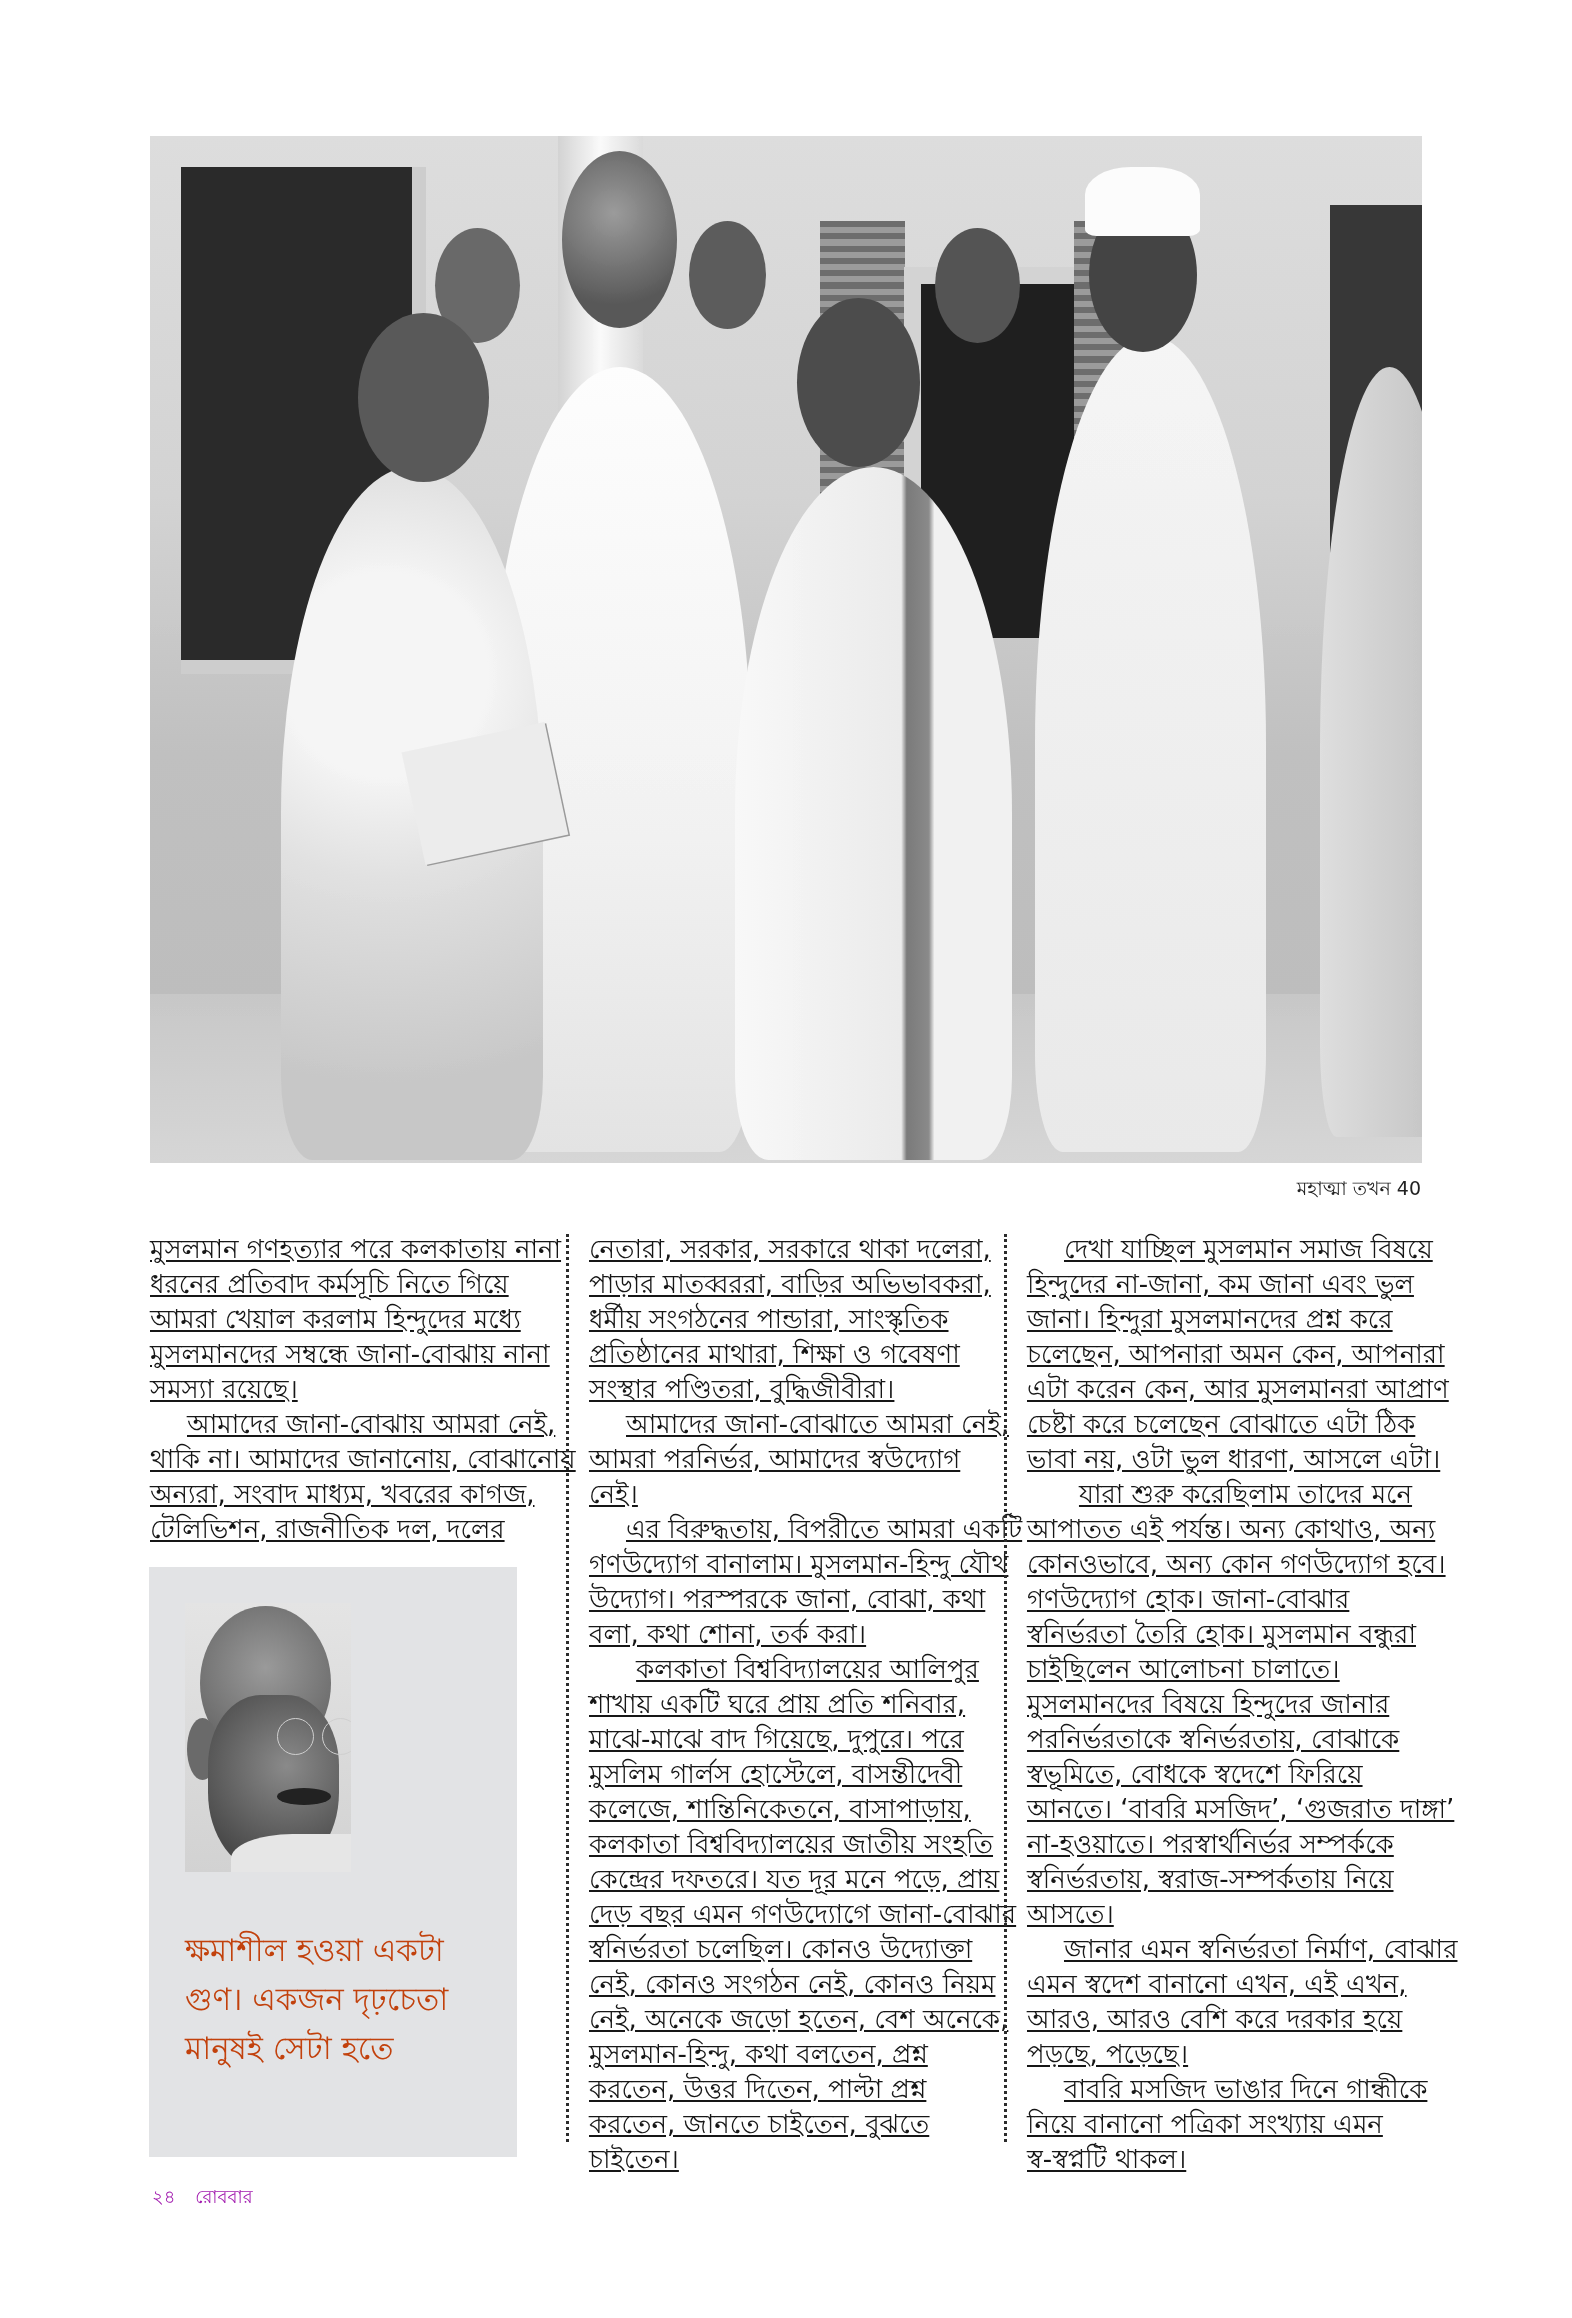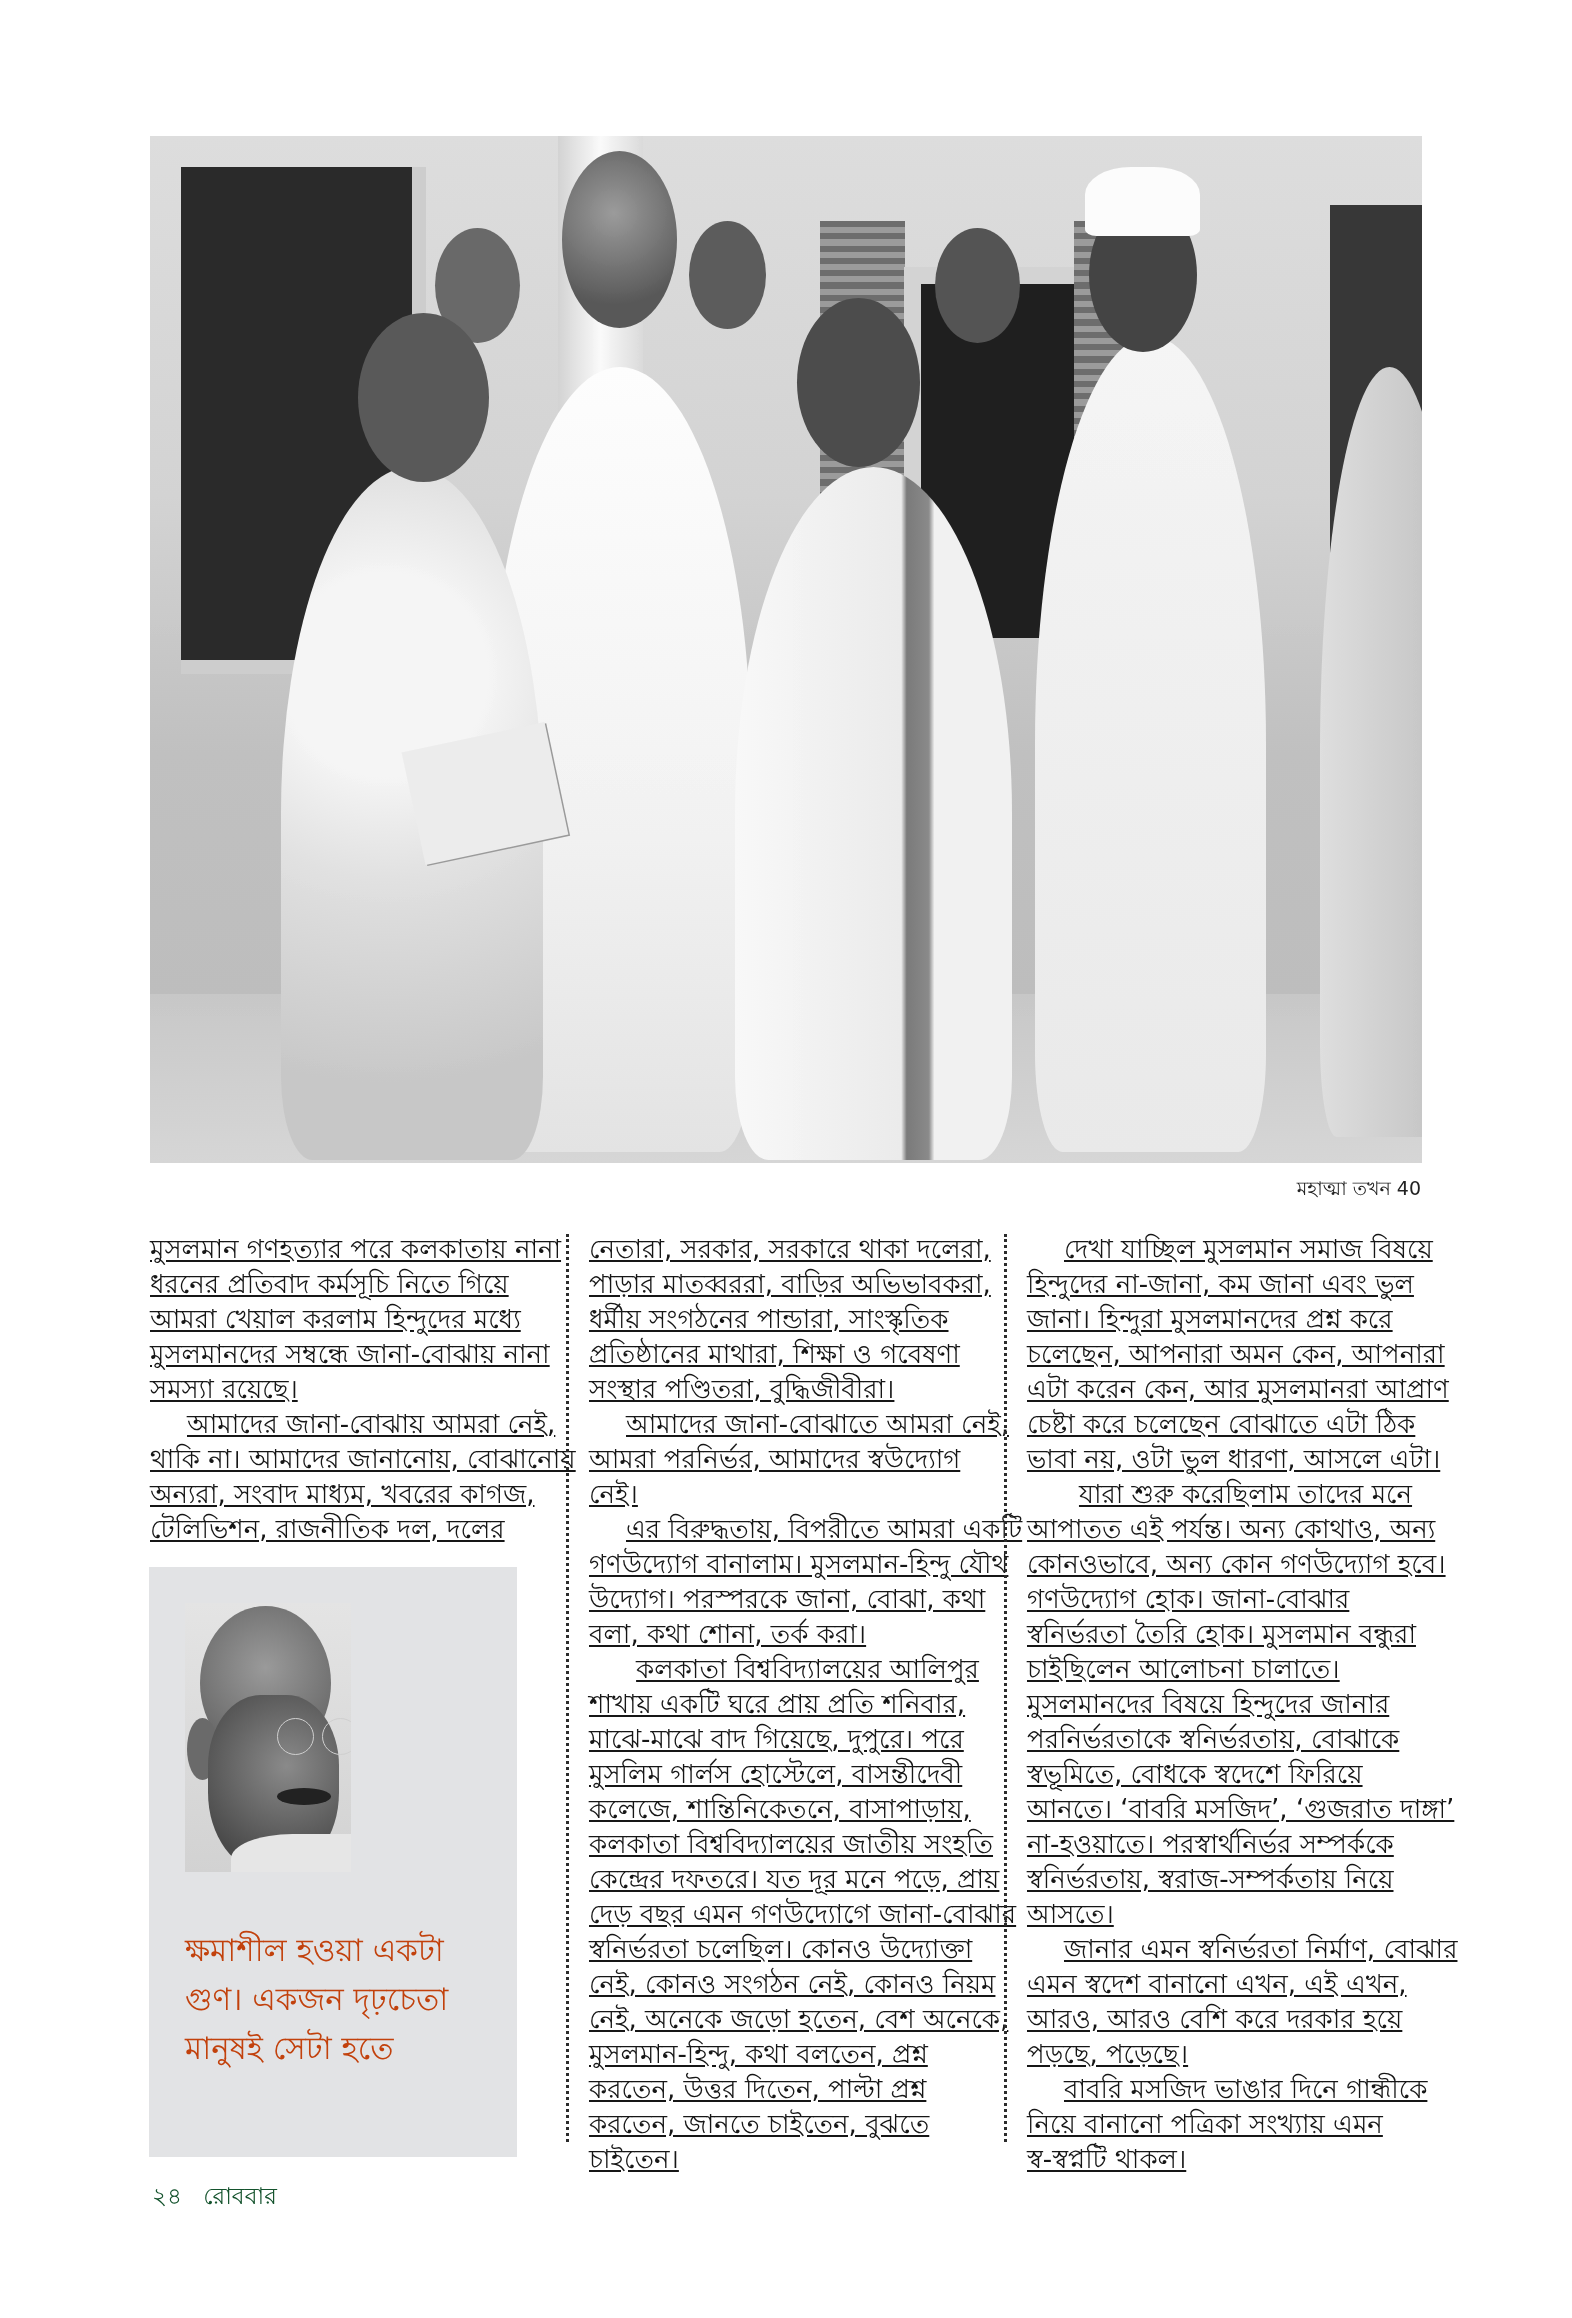--- a/index.html
+++ b/index.html
@@ -79,21 +79,21 @@
     .portrait .cloth { position:absolute; left:46px; top:231px; width:154px; height:62px; background:#e6e6e6; border-radius:40% 0 0 0; }
 
     .quote-text {
       position:absolute; left: 36px; top: 346px; width: 323px;
       font-size: 31px; line-height: 49px; color:#c2410c; white-space: nowrap; margin-top: 13px;
     }
     .quote-text .qline { display:block; }
 
     
     .folio {
-      position:absolute; left: 152px; top: 2185px; font-size: 23px; line-height: 23px; color:#14532d;
+      position:absolute; left: 152px; top: 2185px; font-size: 18px; line-height: 23px; color:#a21caf;
       white-space:nowrap;
     }
     .folio .num { margin-right: 14px; }
   </style>
 </head>
 <body>
 
 <div class="hero">
   <div class="wall"></div>
   <div class="window-l"></div>

